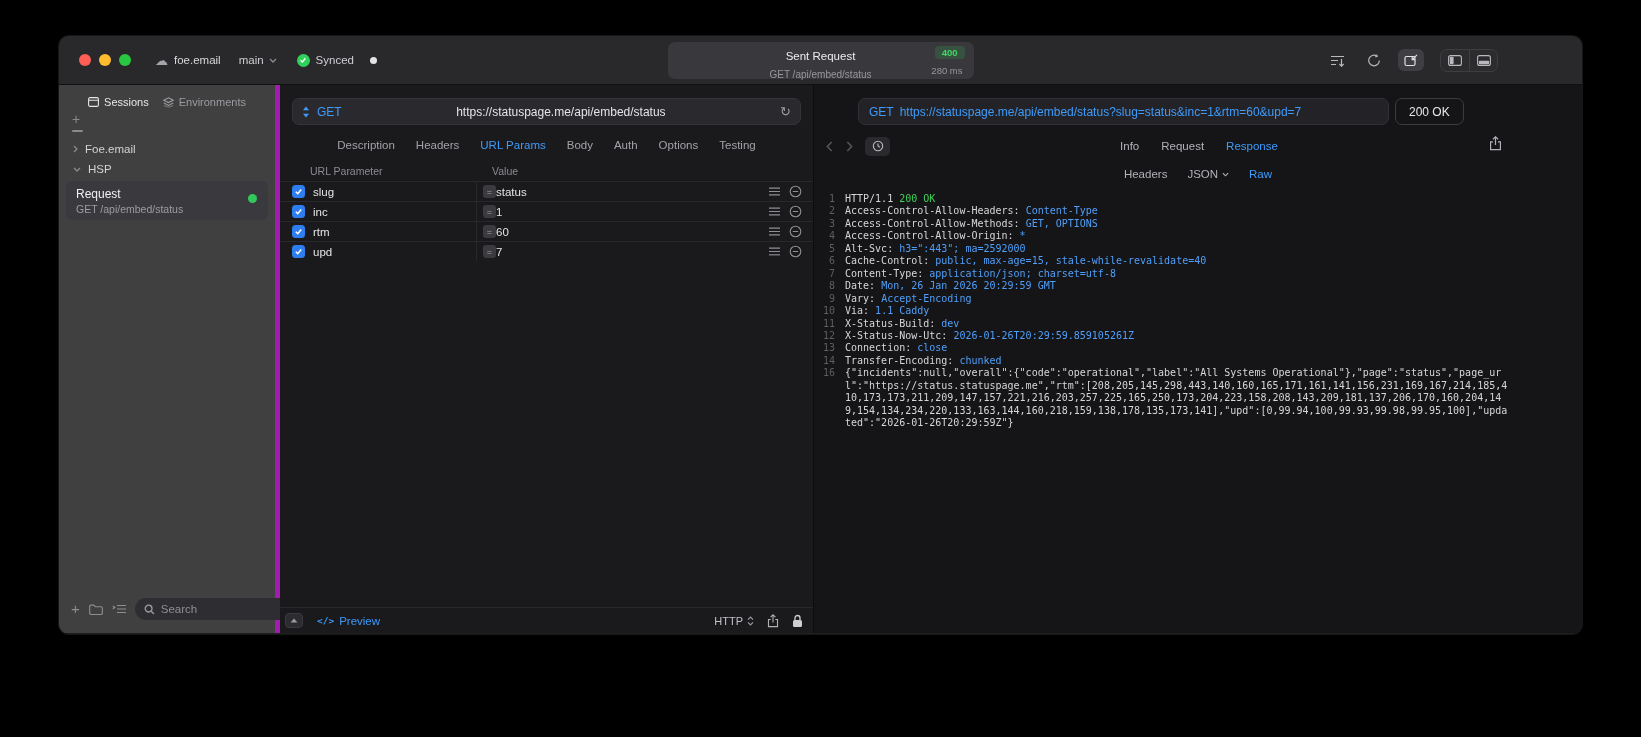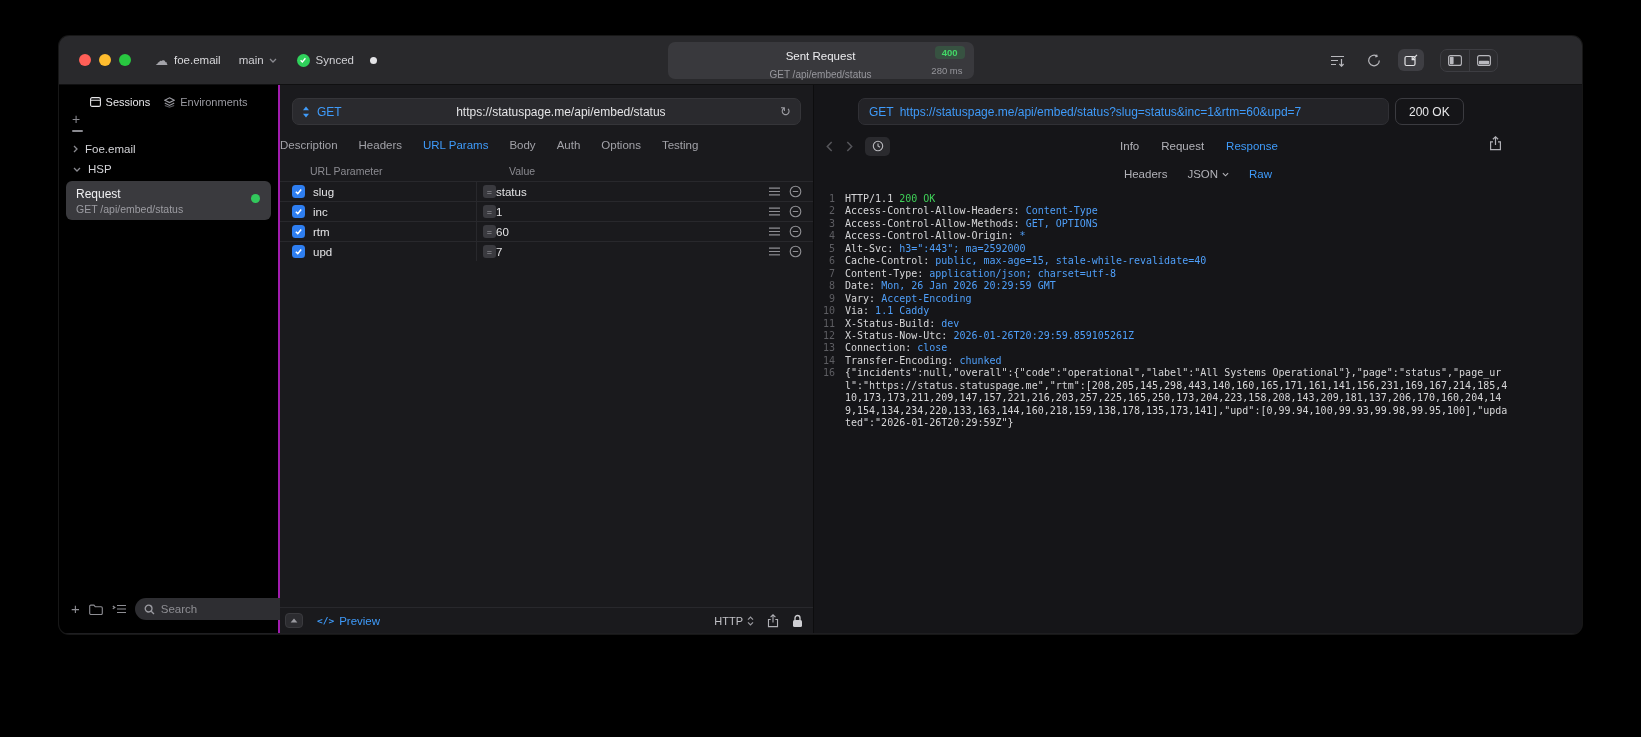--- a/index.html
+++ b/index.html
@@ -23,21 +23,21 @@
   .rp-sub{font-size:10px;color:#96969c;}
   .rp-time{position:absolute;right:2px;top:1px;font-size:9.5px;color:#96969c;}
   .tbicons{position:absolute;right:84px;display:flex;align-items:center;gap:11px;color:#b8b8bd;}
   .tbtn{width:26px;height:22px;display:flex;align-items:center;justify-content:center;border-radius:6px;}
   .tbtn.active{background:#3e3e43;}
   .tbgroup{display:flex;border:1px solid #3d3d42;background:#2c2c2f;border-radius:7px;overflow:hidden;margin-left:5px;}
   .tbgroup .tbtn{border-radius:0;width:28px;height:21px;}
   .tbgroup .tbtn + .tbtn{border-left:1px solid #3d3d42;}
   
   .main{display:flex;height:548px;}
-  .sidebar{width:221px;background:#000000;border-right:2px solid #a21caf;display:flex;flex-direction:column;}
+  .sidebar{width:221px;background:#404040;border-right:5px solid #a21caf;display:flex;flex-direction:column;}
   .editor{width:534px;background:#1a1a1d;border-right:1px solid #0d0d0e;display:flex;flex-direction:column;}
   .response{flex:1;background:#151518;display:flex;flex-direction:column;overflow:hidden;}
   
   .sbtabs{display:flex;justify-content:center;gap:14px;padding:11px 8px 3px;}
   .sbtab{display:flex;align-items:center;gap:5px;font-size:11px;color:#9a9aa1;}
   .sbtab.active{color:#e6e6e9;}
   .sbnew{padding:3px 0 0 13px;color:#8a8a90;}
   .sbplus{font-size:14px;line-height:11px;}
   .sbdash{width:11px;height:2px;background:#8a8a90;border-radius:1px;margin-top:5px;}
   .tree{margin-top:7px;}
@@ -49,25 +49,25 @@
   .sbbottom{margin-top:auto;display:flex;align-items:center;gap:9px;padding:8px 11px 13px 12px;color:#8e8e94;}
   .sbbottom .plus{font-size:15px;line-height:12px;}
   .searchbox{flex:1;display:flex;align-items:center;gap:6px;background:#2e2e32;border-radius:11px;height:22px;padding:0 9px;}
   .searchbox input{flex:1;min-width:0;background:transparent;border:none;outline:none;color:#e6e6e8;font-size:11.5px;font-family:inherit;}
   .searchbox input::placeholder{color:#8e8e93;}
   
   .urlbar{margin:13px 12px 6px;height:27px;background:#2a2a2e;border:1px solid #353539;border-radius:7px;display:flex;align-items:center;padding:0 9px;gap:7px;flex:none;}
   .method{color:#3f9bfa;font-weight:400;font-size:12px;}
   .urltext{color:#e4e4e6;font-size:12px;flex:1;white-space:nowrap;overflow:hidden;text-align:center;}
   .refresh{color:#9a9aa0;font-size:13px;line-height:1;}
-  .etabs{display:flex;gap:21px;padding:8px 0 9px;font-size:11.5px;color:#a2a2a8;flex:none;}
+  .etabs{display:flex;justify-content:center;gap:21px;padding:8px 0 9px;font-size:11.5px;color:#a2a2a8;flex:none;}
   .etab.active{color:#3f9bfa;}
   .thead{display:flex;align-items:center;height:21px;font-size:10.5px;color:#8b8b91;position:relative;flex:none;}
   .thead .c1{margin-left:30px;}
-  .thead .c2{position:absolute;left:229px;}
+  .thead .c2{position:absolute;left:212px;}
   .prow{display:flex;align-items:center;height:20px;border-top:1px solid #28282c;flex:none;}
   .cb{margin-left:12px;width:13px;height:13px;border-radius:3.5px;background:#2e7ef0;display:flex;align-items:center;justify-content:center;flex:none;}
   .pname{margin-left:8px;width:163px;font-size:11.5px;color:#e4e4e6;}
   .vsep{width:1px;align-self:stretch;background:#28282c;flex:none;}
   .vtype{margin-left:6px;width:13px;height:13px;border-radius:3px;background:#3a3a3f;color:#a2a2a8;font-size:9px;display:flex;align-items:center;justify-content:center;flex:none;}
   .pvalue{margin-left:0;flex:1;font-size:11.5px;color:#e4e4e6;}
   .rowicons{display:flex;align-items:center;gap:9px;margin-right:11px;}
   .addrow{display:flex;align-items:center;height:21px;border-top:1px solid #28282c;font-size:11.5px;color:#75757b;position:relative;flex:none;}
   .addrow .a1{margin-left:30px;}
   .addrow .a2{position:absolute;left:222px;}

